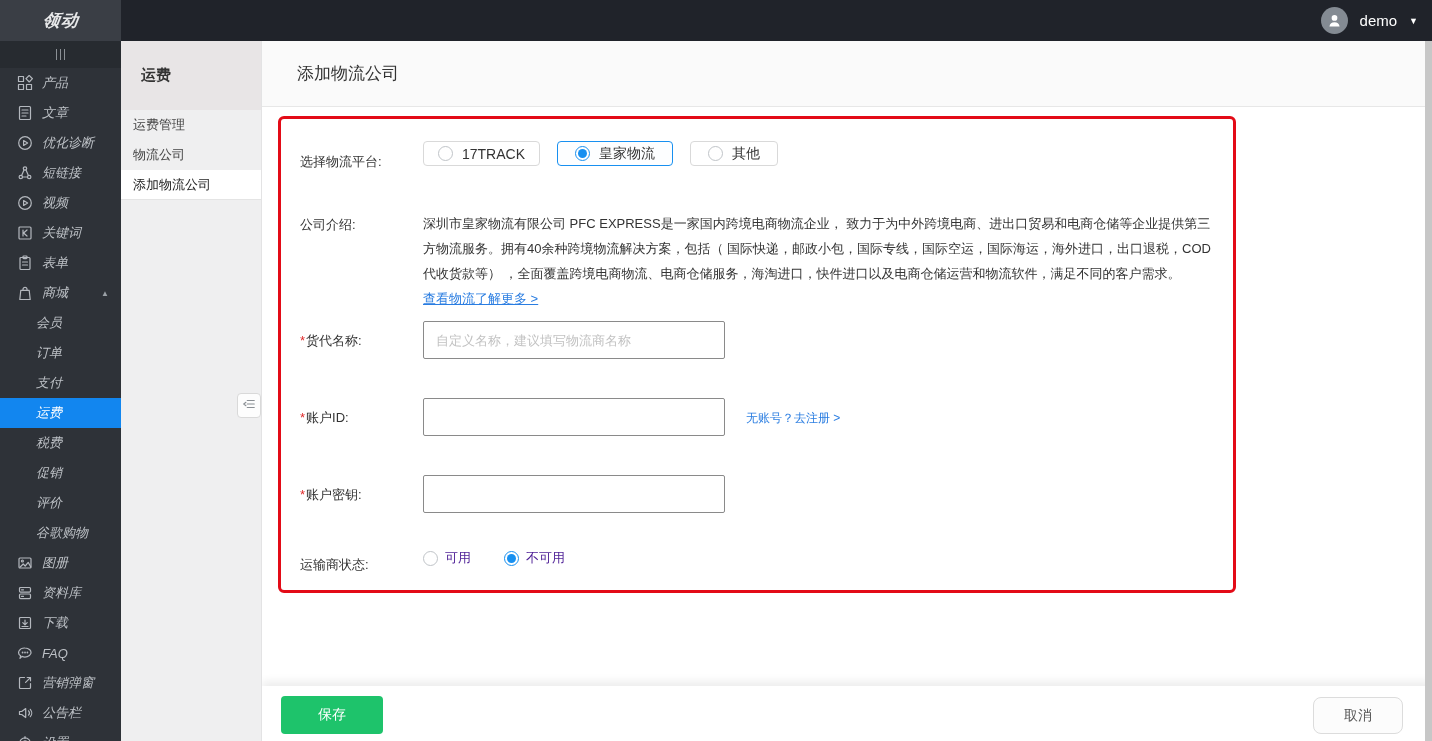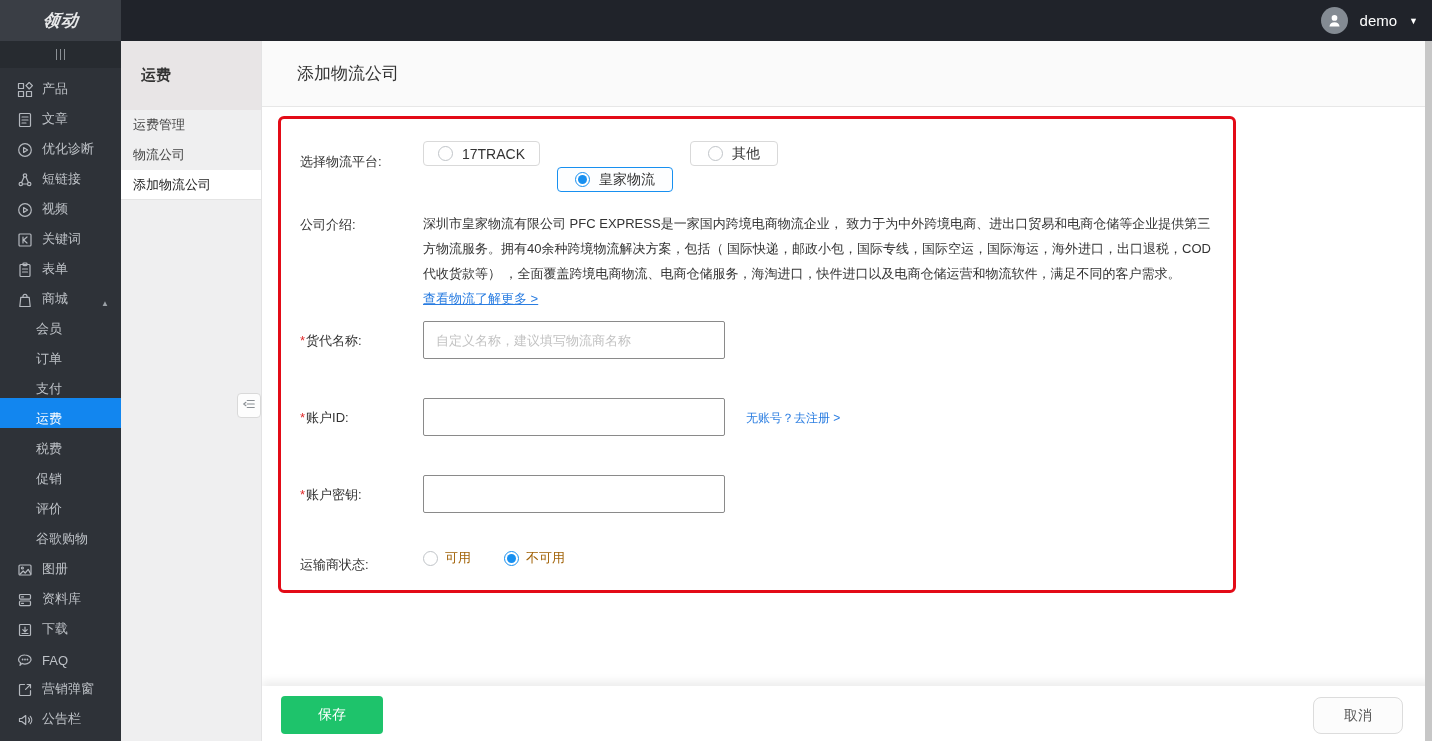--- a/index.html
+++ b/index.html
@@ -11,21 +11,21 @@
   .logo-text { color:#e8e9ea; font-size:17px; font-weight:bold; font-style:italic; transform:skewX(-8deg); letter-spacing:1px; }
   .user-zone { position:absolute; right:14px; top:0; height:41px; display:flex; align-items:center; gap:12px; }
   .avatar { width:27px; height:27px; border-radius:50%; background:#848b93; display:flex; align-items:center; justify-content:center; }
   .user-name { color:#fff; font-size:15px; }
   .caret-down { color:#fff; font-size:9px; }
 
   
   .sidebar { position:absolute; left:0; top:41px; width:121px; height:700px; background:#2e3238; overflow:hidden; z-index:20; }
   .grip { height:27px; background:#272b30; display:flex; align-items:center; justify-content:center; gap:3px; cursor:pointer; }
   .grip i { display:block; width:1px; height:11px; background:#8b9095; }
-  .nav-item { height:30px; display:flex; align-items:flex-end; padding-left:16px; color:#bdc1c6; font-size:13px; cursor:pointer; position:relative; }
+  .nav-item { height:30px; display:flex; align-items:center; padding-left:16px; color:#bdc1c6; font-size:13px; cursor:pointer; position:relative;font-style:italic; }
   .nav-item .ic { width:17px; height:17px; margin-right:9px; flex:0 0 17px; display:flex; align-items:center; justify-content:center; }
   .nav-item.sub { padding-left:36px; }
   .nav-item.active { background:#1286ef; color:#fff; }
   .nav-item svg { stroke:#b4b8be; fill:none; stroke-width:1.2; stroke-linecap:round; stroke-linejoin:round; }
   .nav-caret { position:absolute; right:12px; font-size:8px; color:#9aa0a6; }
 
   
   .submenu { position:absolute; left:121px; top:41px; width:141px; height:700px; background:#efeff0; z-index:10; border-right:1px solid #e3e3e4; }
   .submenu-header { height:69px; background:#e8e5e6; display:flex; align-items:center; padding-left:20px; font-size:15px; font-weight:bold; color:#333; }
   .submenu-item { height:30px; display:flex; align-items:center; padding-left:12px; font-size:13px; color:#444; cursor:pointer; }
@@ -38,38 +38,38 @@
   .page-titlebar { height:66px; background:#fafafa; border-bottom:1px solid #e7e7e7; display:flex; align-items:center; padding-left:35px; }
   .page-title { font-size:17px; color:#333; }
 
   .form-box { position:absolute; left:16px; top:75px; width:958px; height:477px; border:3px solid #e30b17; border-radius:6px; background:#fff; }
   .flabel { position:absolute; left:19px; font-size:13px; color:#333; white-space:nowrap; }
   .req { color:#e02a2a; margin-right:1px; }
 
   
   .cards { position:absolute; left:142px; top:22px; display:flex; gap:17px; }
   .pcard { height:25px; background:#fff; border:1px solid #d9d9d9; border-radius:4px; display:flex; align-items:center; justify-content:center; gap:9px; font-size:14px; color:#333; cursor:pointer; padding:0 10px; }
-  .pcard.w1 { width:117px; } .pcard.w2 { width:116px;margin-top:26px; } .pcard.w3 { width:88px; }
+  .pcard.w1 { width:117px; } .pcard.w2 { width:116px; } .pcard.w3 { width:88px; }
   .pcard.selected { border-color:#1890f0; background:#fdfeff; }
   .radio { width:15px; height:15px; border-radius:50%; border:1px solid #c0c4c8; background:#fff; flex:0 0 15px; position:relative; }
   .radio.on { border-color:#1890f0; }
   .radio.on::after { content:""; position:absolute; left:2px; top:2px; width:9px; height:9px; border-radius:50%; background:#1890f0; }
 
   
   .intro-text { position:absolute; left:142px; top:92px; width:790px; font-size:13px; line-height:25px; color:#333; }
   .intro-link { color:#2a7de1; text-decoration:underline; cursor:pointer; white-space:nowrap; }
 
   
   .tinput { position:absolute; left:142px; width:302px; height:38px; border:1px solid #8a8a8a; border-radius:2px; font-size:13px; color:#333; padding:0 12px; outline:none; font-family:"Liberation Sans", sans-serif; background:#fff; }
   .tinput::placeholder { color:#c2c2c2; }
   .side-link { position:absolute; left:465px; font-size:12px; color:#2a7de1; cursor:pointer; white-space:nowrap; }
 
   
   .status-group { position:absolute; left:142px; top:430px; display:flex; align-items:center; gap:33px; }
-  .status-opt { display:flex; align-items:center; gap:7px; font-size:13px; color:#a16207; cursor:pointer; }
+  .status-opt { display:flex; align-items:center; gap:7px; font-size:13px; color:#4c1d95; cursor:pointer; }
 
   
   .footer { position:absolute; left:262px; bottom:0; width:1170px; height:55px; background:#fff; box-shadow:0 -5px 8px rgba(0,0,0,0.07); z-index:5; }
   .btn-save { position:absolute; left:19px; top:10px; width:102px; height:38px; background:#1ec36b; border:none; border-radius:4px; color:#fff; font-size:14px; cursor:pointer; font-family:"Liberation Sans", sans-serif; }
   .btn-cancel { position:absolute; right:29px; top:11px; width:90px; height:37px; background:#fcfcfc; border:1px solid #dcdcdc; border-radius:8px; color:#555; font-size:14px; cursor:pointer; font-family:"Liberation Sans", sans-serif; }
 
   
   .scrollbar { position:absolute; right:0; top:41px; width:7px; height:700px; background:#f1f1f1; z-index:40; }
   .scroll-thumb { position:absolute; left:0; top:0; width:7px; height:700px; background:#c7c7c7; }
 </style>

